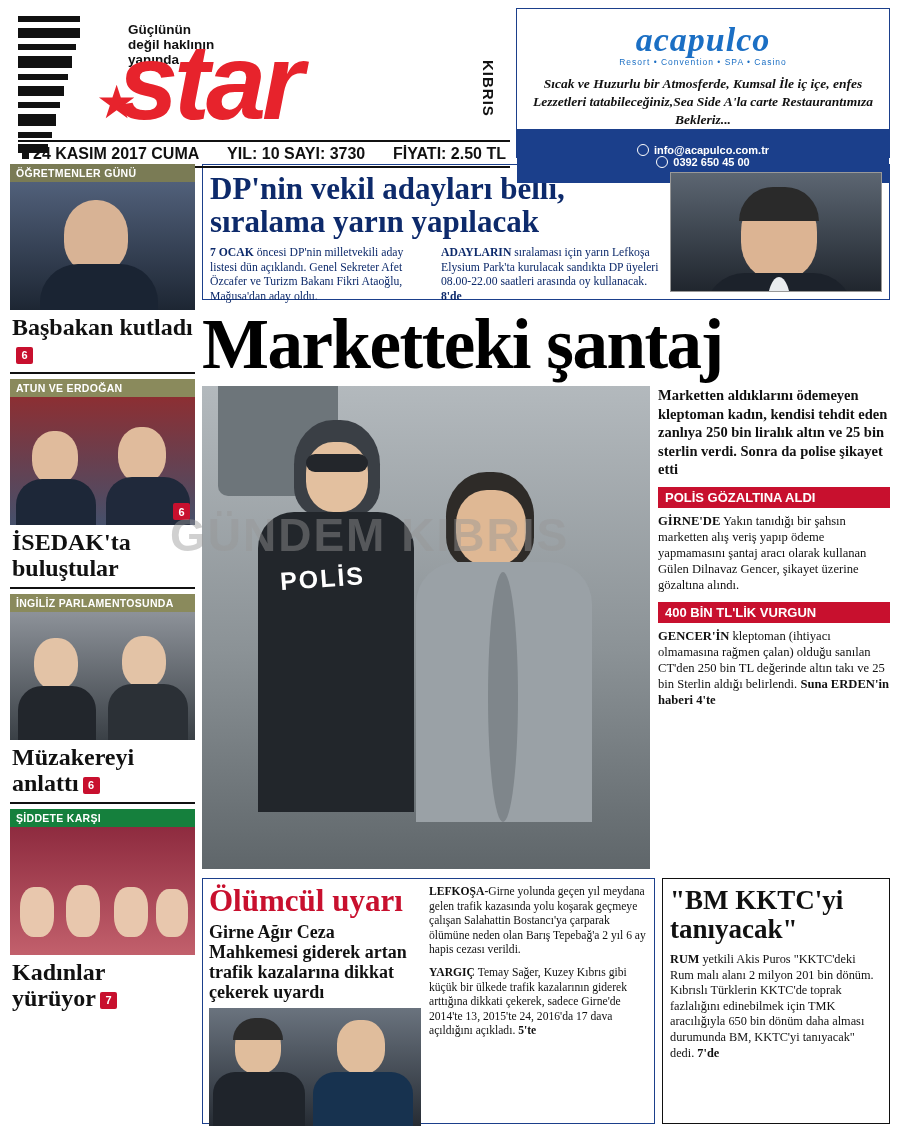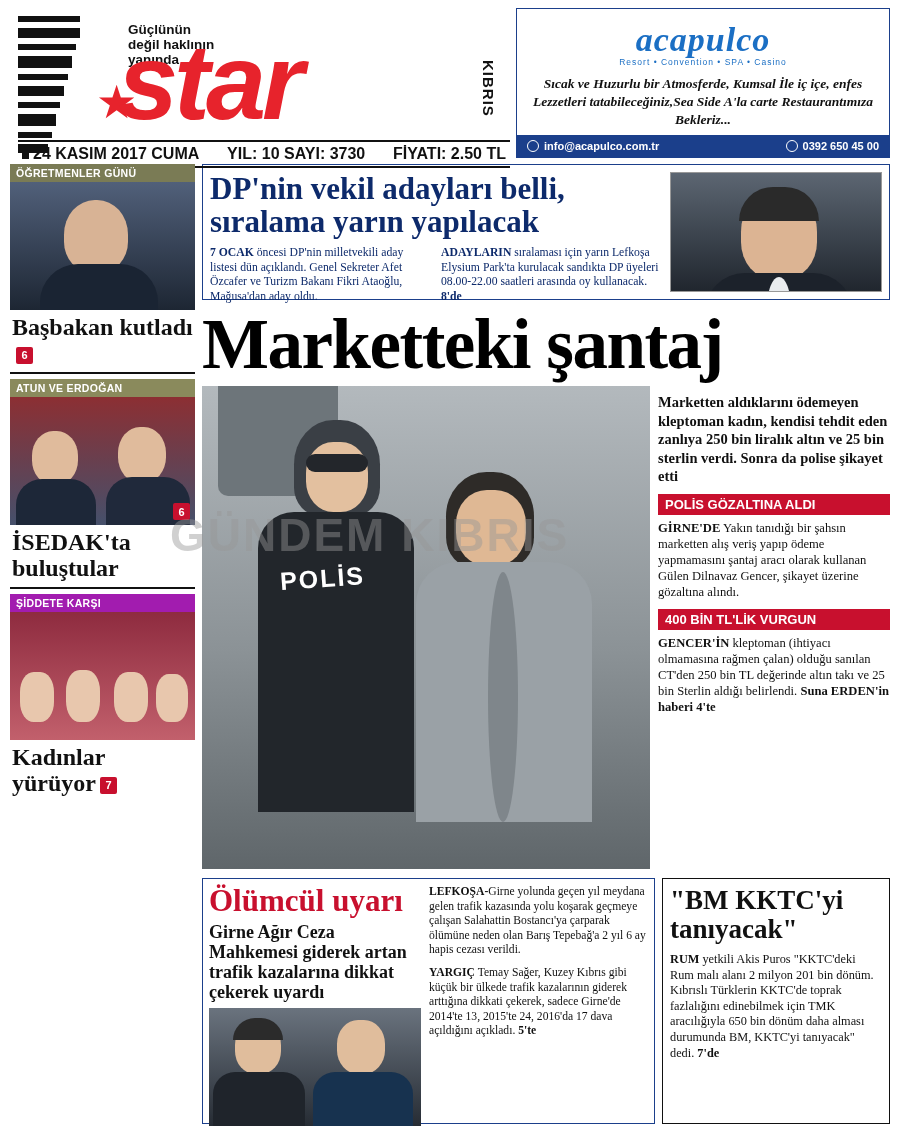--- a/index.html
+++ b/index.html
@@ -65,40 +65,41 @@
     font-size: 8.5px; color: #1b6fc4; letter-spacing: 1px; margin-top: -2px;
   }
   .ad-text {
     text-align: center; font-style: italic; font-weight: bold;
     font-size: 13.5px; line-height: 18px; color: #111; padding: 8px 14px 0;
   }
   .ad-contact {
     margin-top: auto; background: #1b3f8b; color: #fff;
     display: flex; align-items: center; justify-content: space-between;
     font-family: "Liberation Sans", sans-serif; font-size: 11px; font-weight: bold;
-    padding: 5px 10px;
+    padding: 15px 10px;
+    flex-direction: column;
   }
   .ad-contact .c { display: flex; align-items: center; gap: 5px; }
   .dot-ic {
     width: 12px; height: 12px; border-radius: 50%; border: 1.5px solid #fff;
     display: inline-block;
   }
 
   
   .content { display: flex; gap: 7px; margin-top: 6px; height: 960px; }
   .left-col { width: 185px; display: flex; flex-direction: column; gap: 5px; }
   .center-col { flex: 1; display: flex; flex-direction: column; gap: 5px; }
 
   
   .teaser { position: relative; }
   .teaser-kicker {
     background: #7a7b55; color: #fff; font-family: "Liberation Sans", sans-serif;
     font-weight: bold; font-size: 10.5px; padding: 3px 6px; letter-spacing: .3px;
   }
-  .teaser-kicker.red { background: #a21caf; }
+  .teaser-kicker.red { background: #15803d; }
   .teaser-kicker.olive { background: #8a8a5c; }
   .teaser-photo { width: 100%; height: 128px; position: relative; overflow: hidden; }
   .teaser-title {
     font-weight: bold; font-size: 24px; line-height: 26px; padding: 4px 2px 6px;
     position: relative;
   }
   .pagenum {
     display: inline-flex; align-items: center; justify-content: center;
     width: 17px; height: 17px; background: #c8102e; color: #fff;
     font-family: "Liberation Sans", sans-serif; font-size: 11px; font-weight: bold;
@@ -116,21 +117,21 @@
   .dp-col b { color: #0d2a6b; }
   .dp-photo { width: 212px; border: 1px solid #999; position: relative; overflow: hidden; }
 
   
   .main-head {
     font-weight: bold; font-size: 71px; line-height: 70px; letter-spacing: -1.5px;
     padding: 4px 0 2px; color: #000;
   }
   .main-wrap { display: flex; gap: 8px; flex: 1; }
   .main-photo { width: 448px; position: relative; overflow: hidden; }
-  .main-right { flex: 1; display: flex; flex-direction: column; margin-top: 7px; }
+  .main-right { flex: 1; display: flex; flex-direction: column; }
   .lede { font-weight: bold; font-size: 14.5px; line-height: 18.5px; }
   .sub-bar {
     background: #c8102e; color: #fff; font-family: "Liberation Sans", sans-serif;
     font-weight: bold; font-size: 13px; padding: 3px 7px; margin: 8px 0 5px;
   }
   .sub-body { font-size: 12.6px; line-height: 16.2px; }
 
   .watermark {
     position: absolute; left: 170px; top: 508px; z-index: 40;
     font-family: "Liberation Sans", sans-serif; font-weight: bold;
@@ -235,20 +236,32 @@
           <div class="blob" style="left:22px;top:34px;width:46px;height:54px;background:#e0bb9c;border-radius:46%"></div>
           <div class="blob" style="left:108px;top:30px;width:48px;height:56px;background:#e0bb9c;border-radius:46%"></div>
           <div class="blob" style="left:6px;top:82px;width:80px;height:56px;background:#1d2738;border-radius:26px 26px 0 0"></div>
           <div class="blob" style="left:96px;top:80px;width:84px;height:58px;background:#20293b;border-radius:26px 26px 0 0"></div>
           <div class="pagenum onphoto">6</div>
         </div>
         <div class="teaser-title">İSEDAK'ta buluştular</div>
         <div class="rule"></div>
       </div>
 
+      <div class="teaser">
+        <div class="teaser-kicker olive">İNGİLİZ PARLAMENTOSUNDA</div>
+        <div class="teaser-photo teaser3">
+          <div class="ph" style="background:linear-gradient(180deg,#8d9299,#3a4046)"></div>
+          <div class="blob" style="left:24px;top:26px;width:44px;height:52px;background:#e3c3a6;border-radius:46%"></div>
+          <div class="blob" style="left:112px;top:24px;width:44px;height:52px;background:#e3c3a6;border-radius:46%"></div>
+          <div class="blob" style="left:8px;top:74px;width:78px;height:58px;background:#22262c;border-radius:24px 24px 0 0"></div>
+          <div class="blob" style="left:98px;top:72px;width:80px;height:60px;background:#2b3036;border-radius:24px 24px 0 0"></div>
+        </div>
+        <div class="teaser-title"><span>Müzakereyi anlattı</span><span class="pagenum">6</span></div>
+        <div class="rule"></div>
+      </div>
 
       <div class="teaser">
         <div class="teaser-kicker red">ŞİDDETE KARŞI</div>
         <div class="teaser-photo teaser4">
           <div class="ph" style="background:linear-gradient(180deg,#8e2b3f,#c2606c)"></div>
           <div class="blob" style="left:10px;top:60px;width:34px;height:50px;background:#e8c7ad;border-radius:40%"></div>
           <div class="blob" style="left:56px;top:58px;width:34px;height:52px;background:#e8c7ad;border-radius:40%"></div>
           <div class="blob" style="left:104px;top:60px;width:34px;height:50px;background:#e8c7ad;border-radius:40%"></div>
           <div class="blob" style="left:146px;top:62px;width:32px;height:48px;background:#e8c7ad;border-radius:40%"></div>
         </div>

